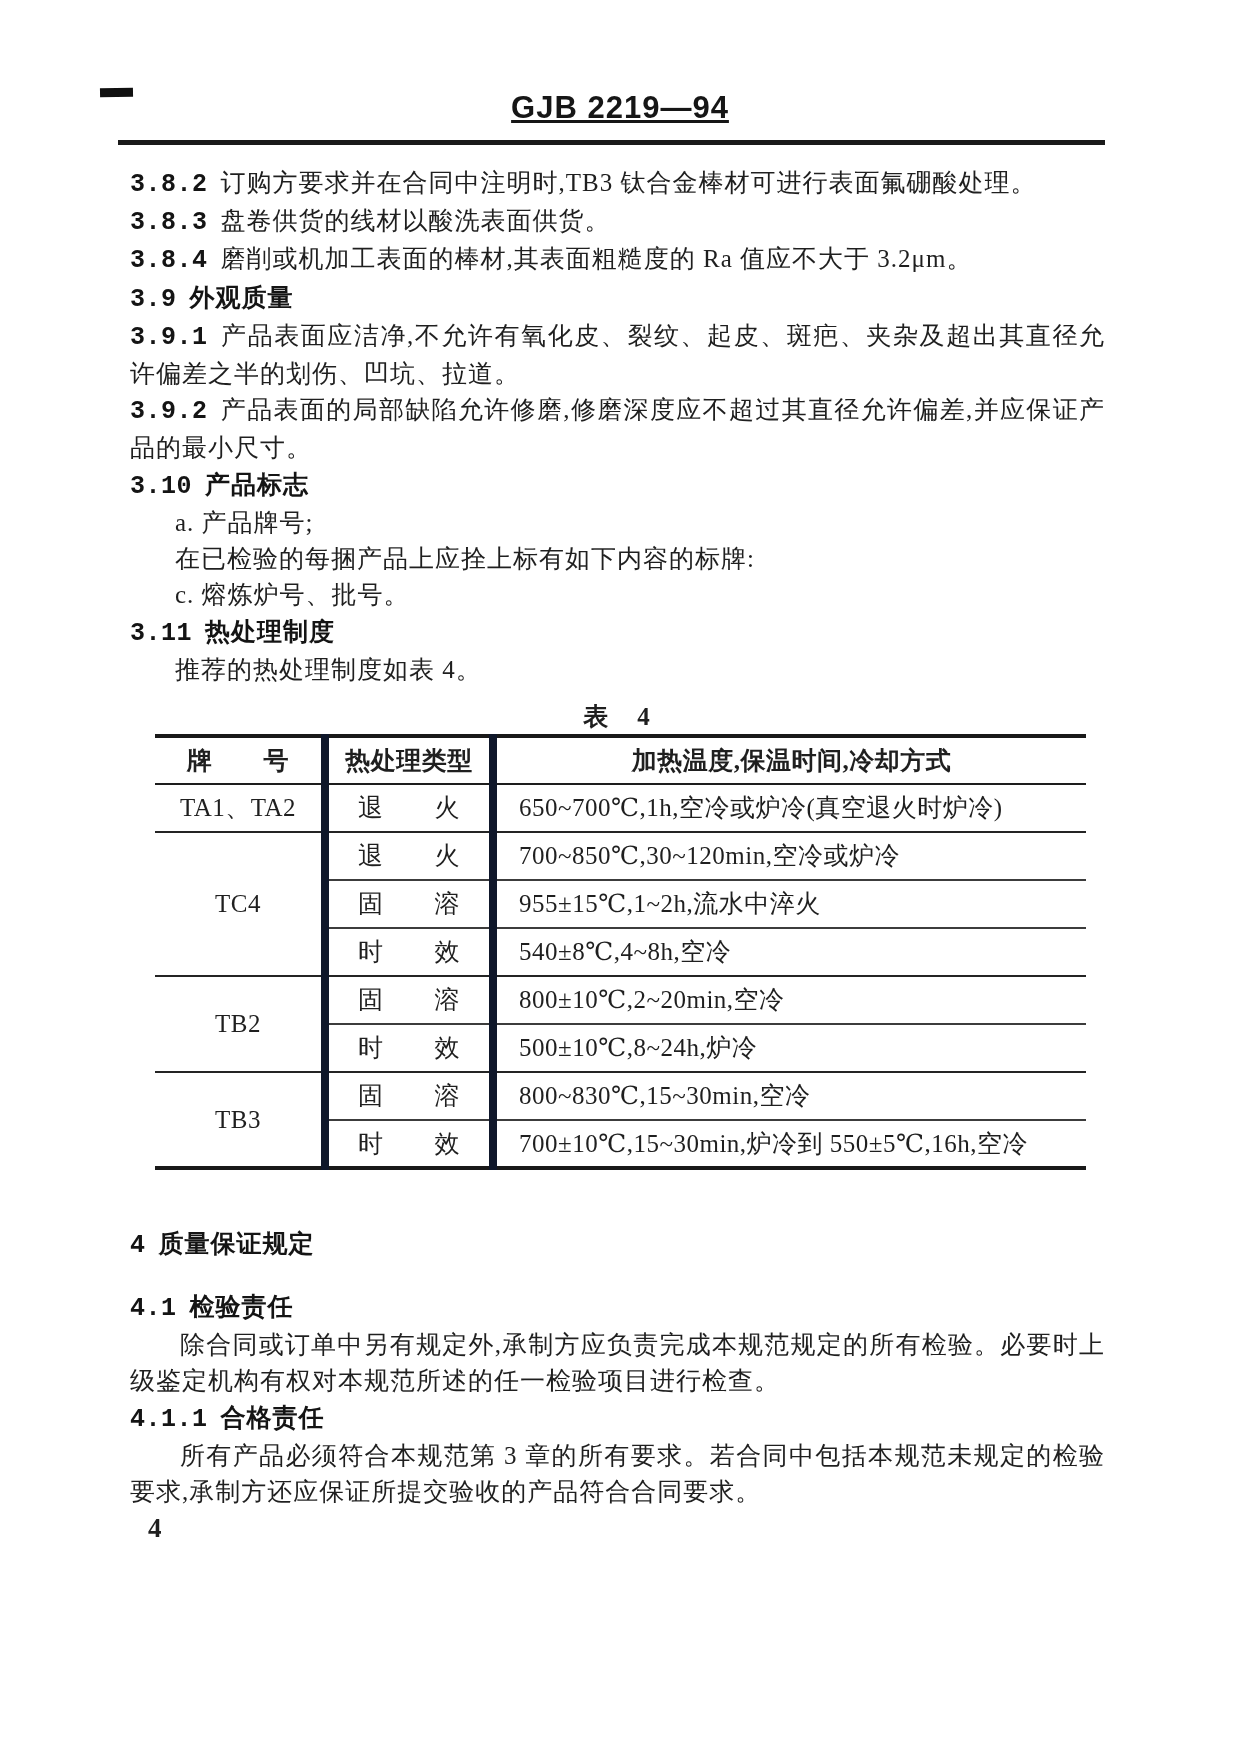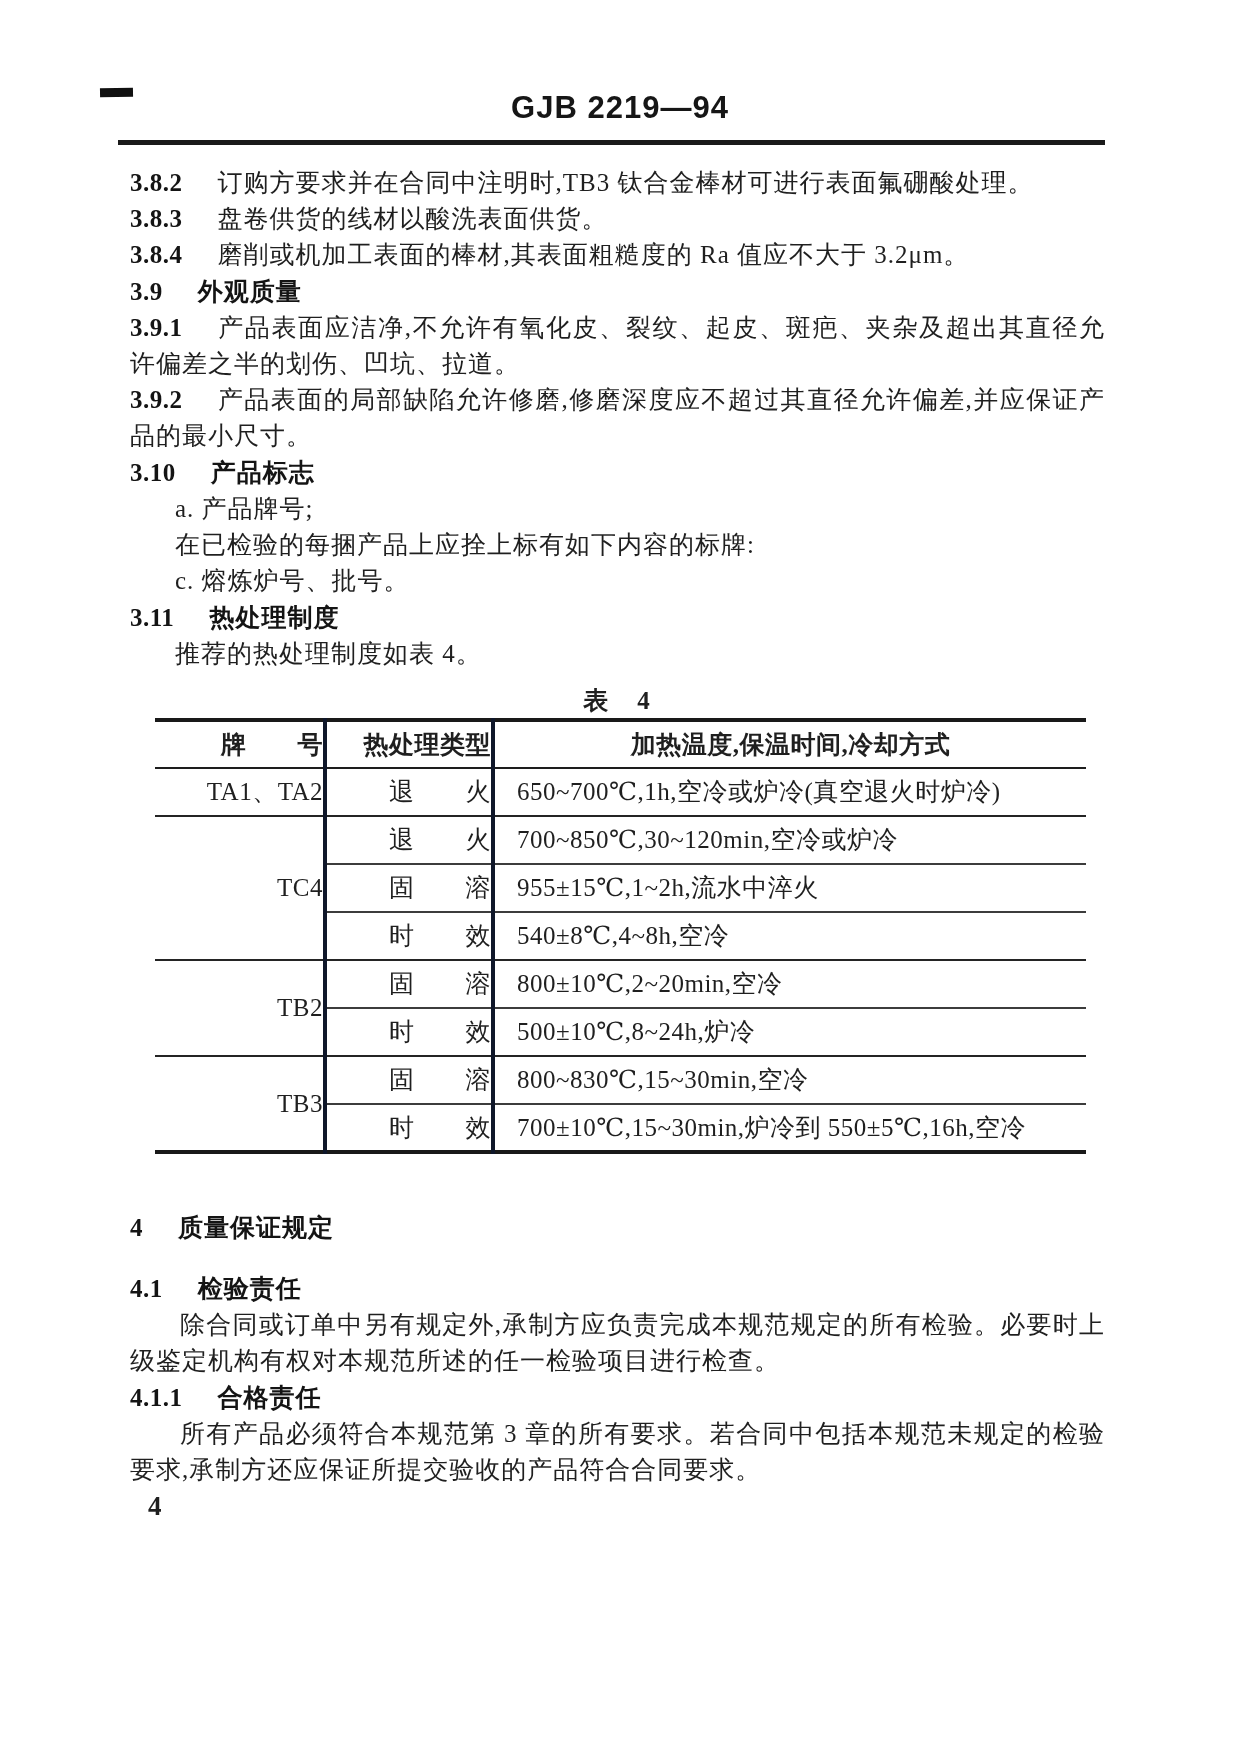--- a/index.html
+++ b/index.html
@@ -17,20 +17,21 @@
   
   .doc-code {
     position: absolute;
     top: 90px; left: 0; width: 100%;
     text-align: center;
     font-family: "Liberation Sans", "DejaVu Sans", sans-serif;
     font-weight: 700;
     font-size: 31px;
     letter-spacing: 1px;
     color: #161616;
+    text-decoration: underline;
   }
   .header-rule {
     position: absolute;
     top: 140px; left: 118px;
     width: 987px; height: 5px;
     background: #1a1a1a;
   }
   .scan-artifact {
     position: absolute;
     top: 88px; left: 100px;
@@ -42,24 +43,24 @@
   .content {
     position: absolute;
     top: 165px; left: 130px;
     width: 975px;
     font-size: 25px;
     line-height: 36px;
     letter-spacing: 1px;
     text-align: justify;
   }
   .cnum {
-    font-family: Liberation Serif, serif;
+    font-family: Liberation Mono, monospace;
     font-weight: 700;
     letter-spacing: 0.5px;
-    margin-right: 35px;
+    margin-right: 13px;
     color: #141414;
   }
   .sec-heading .ctext {
     font-family: "Liberation Sans", "DejaVu Sans", sans-serif;
     font-weight: 700;
     color: #141414;
   }
   .indent1 { margin-left: 45px; }
   .body-para.indent { text-indent: 2em; }
   
@@ -84,21 +85,21 @@
   .t4 col.c3 { width: 593px; }
   .t4 th, .t4 td {
     height: 48px;
     font-size: 25px;
     letter-spacing: 0.5px;
     text-align: center;
     vertical-align: middle;
     line-height: 30px;
   }
   .t4 th { font-weight: 700; border-bottom: 2px solid #1d1d1d; }
-  .t4 .b-r { border-right: 4px solid #0f172a; text-align: right; }
+  .t4 .b-r { border-right: 8px solid #0f172a; }
   .t4 tr.gstart td { border-top: 2px solid #242424; }
   .t4 tr.sub td { border-top: 2px solid #3c3c3c; }
   .t4 td.regime, .t4 th.regime-h { }
   .t4 td.regime {
     text-align: left;
     padding-left: 22px;
     letter-spacing: 0.5px;
   }
   
   .sec4-head { margin-top: 55px; }

